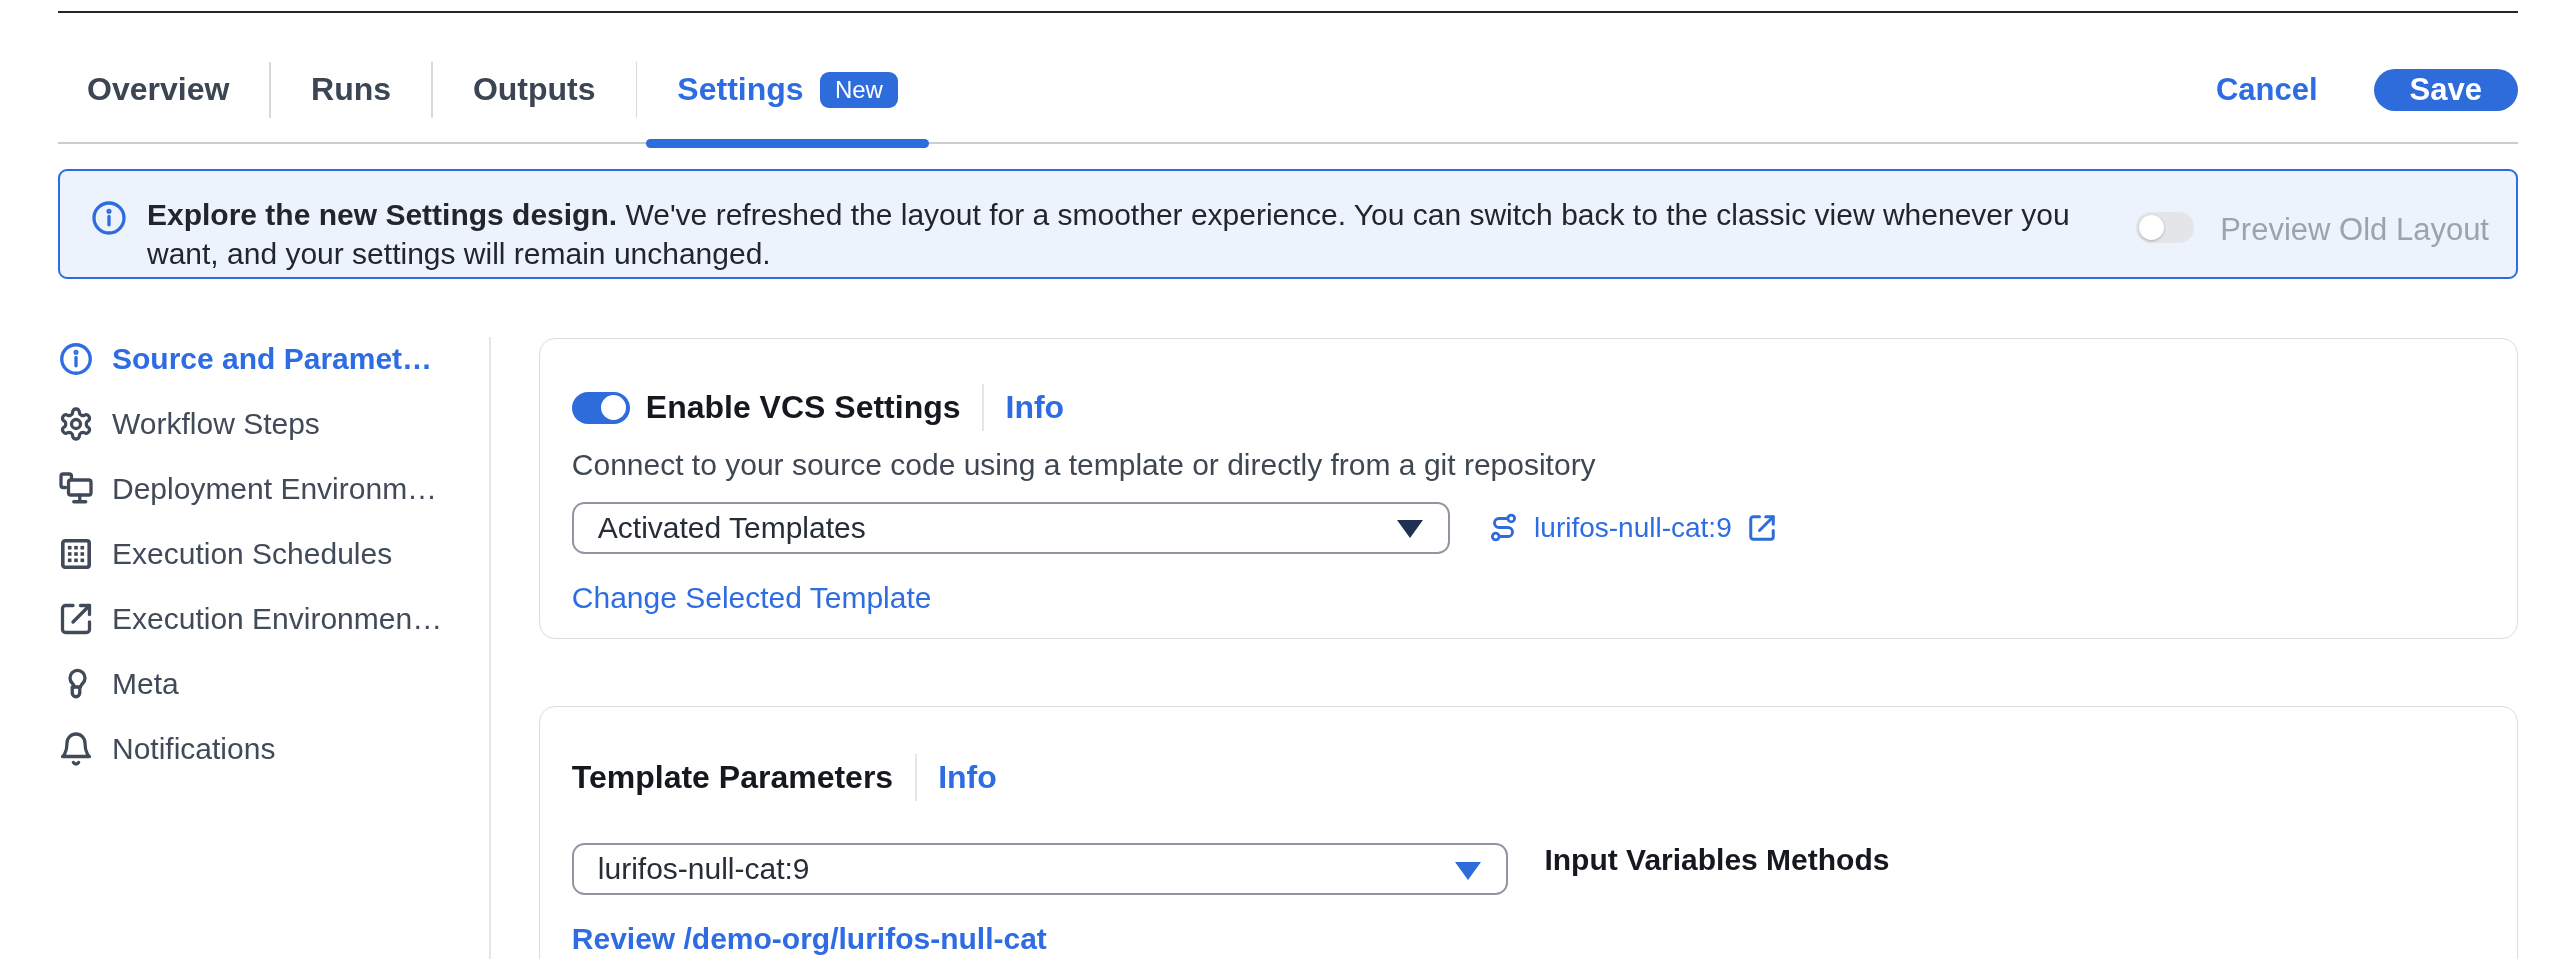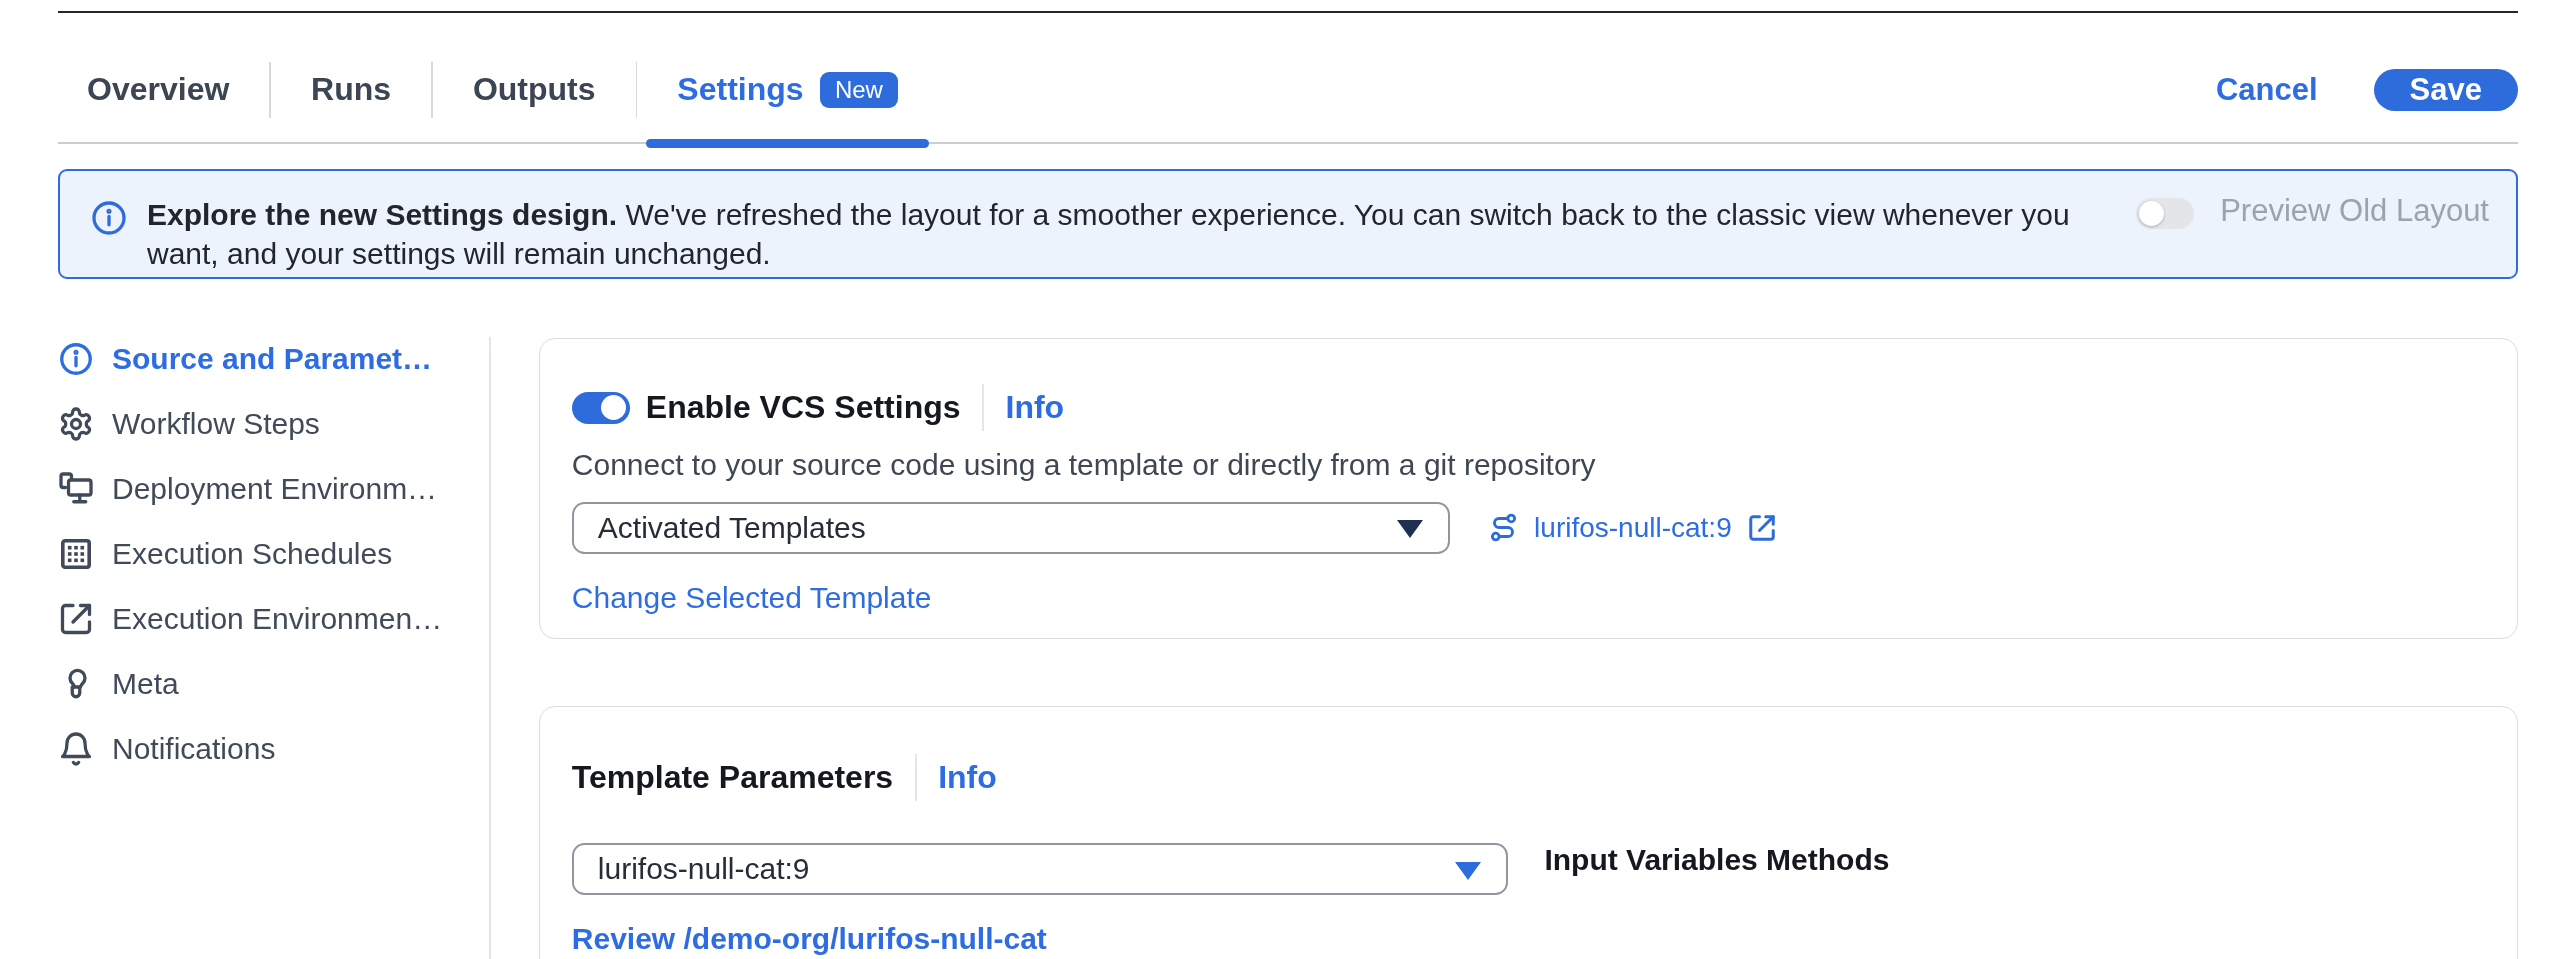--- a/index.html
+++ b/index.html
@@ -22,21 +22,21 @@
   .tabs-rule { margin:0 58px; height:1.8px; background:#cacdd2; }
   .actions { margin-left:auto; display:flex; align-items:center; gap:56px; }
   .cancel { color:#2d6ce2; font-size:31px; font-weight:700; cursor:pointer; text-decoration:none; }
   .save { background:#2e6bdb; color:#fff; border:none; border-radius:29px; height:42px; min-width:141px; padding:0 36px; font-size:31px; font-weight:700; font-family:inherit; cursor:pointer; }
 
   
   .banner { margin:25px 58px 0; border:2.7px solid #2e6bdb; border-radius:9px; background:#edf3fc; height:110px; display:flex; align-items:flex-start; padding:0 27px 0 31px; }
   .banner-icon { flex:none; margin-top:29px; width:36px; height:36px; color:#2e6bdb; }
   .banner-text { flex:1 1 auto; margin:24px 54px 0 20px; font-size:30px; line-height:39px; color:#22262c; max-width:2047px; }
   .banner-text b { font-weight:700; }
-  .banner-toggle { flex:none; display:flex; align-items:flex-end; gap:26px; margin-top:22px; cursor:pointer; }
+  .banner-toggle { flex:none; display:flex; align-items:flex-start; gap:26px; margin-top:41px; cursor:pointer; }
   .banner-toggle .label { color:#9ba3ae; font-size:31px; white-space:nowrap; }
   .switch { position:relative; width:58px; height:31px; border-radius:15.3px; flex:none; }
   .switch.off { background:#e3e5e9; }
   .switch.off .knob { position:absolute; left:2.7px; top:2.7px; width:25px; height:25px; border-radius:50%; background:#fff; box-shadow:0 0.9px 2.7px rgba(0,0,0,.25); }
   .switch.on { background:#2e6bdb; width:58px; height:32px; border-radius:16px; }
   .switch.on .knob { position:absolute; right:3.6px; top:3.6px; width:25px; height:25px; border-radius:50%; background:#fff; }
 
   
   .content { display:flex; align-items:stretch; padding:0 58px; height:691px; }
   .sidebar { width:431px; flex:none; padding-top:47px; }

